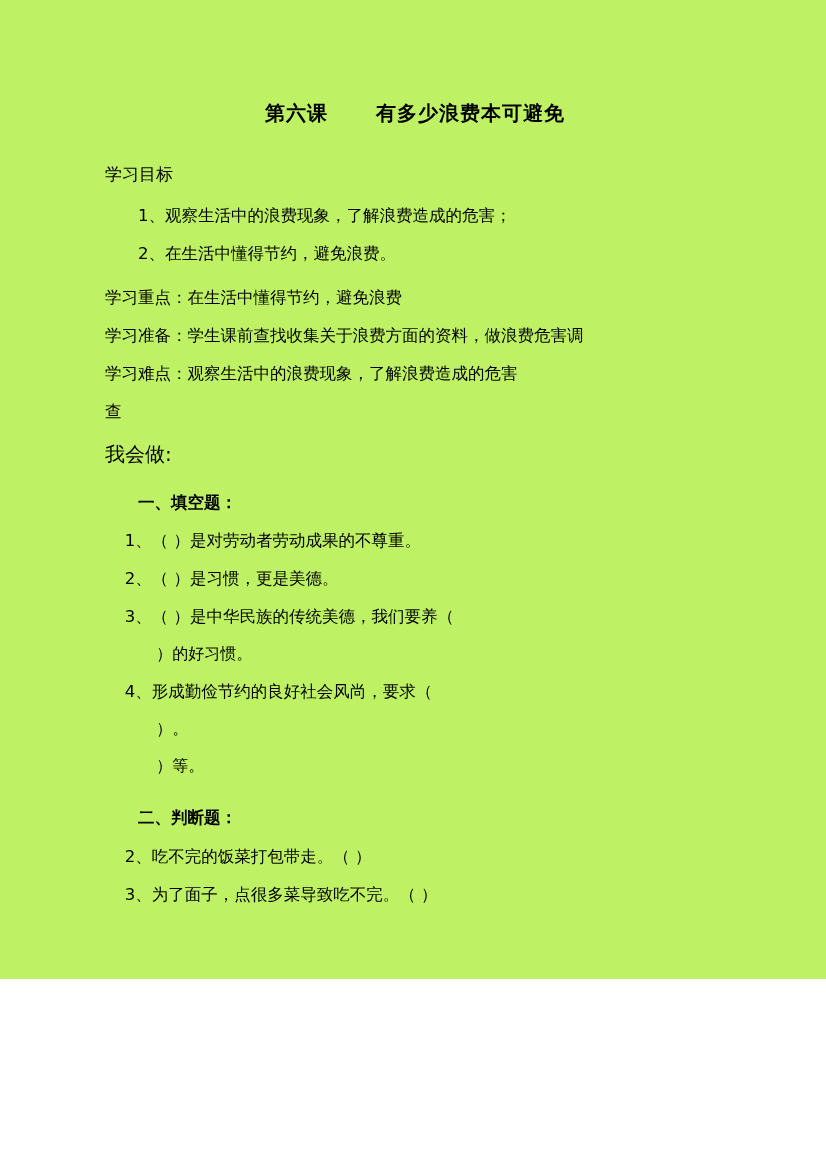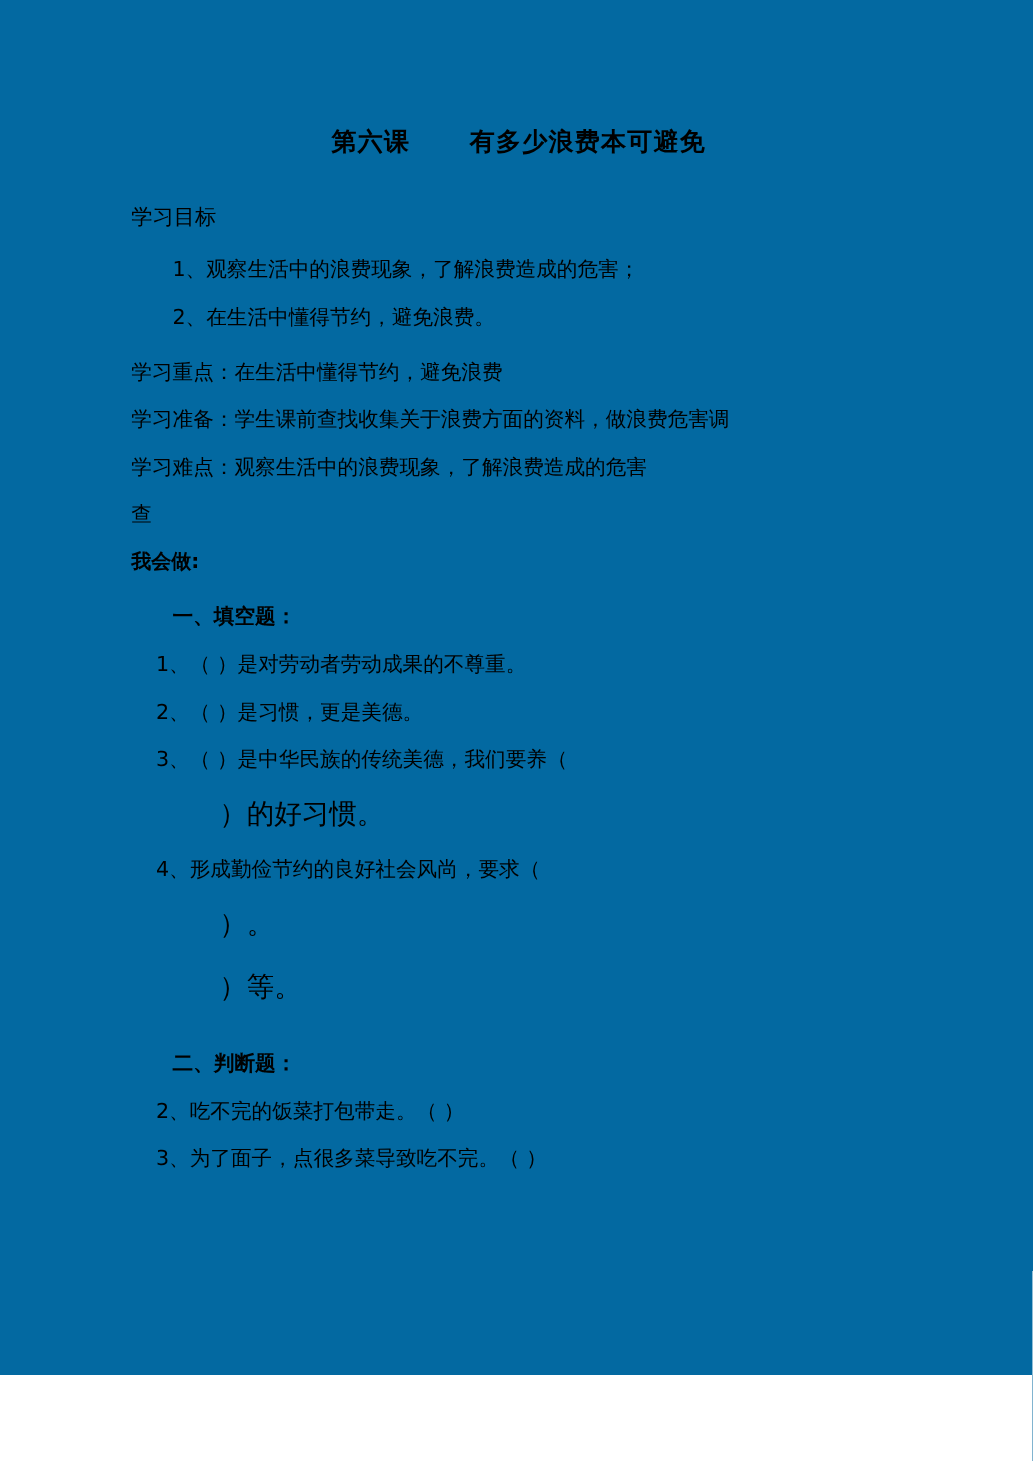--- a/index.html
+++ b/index.html
@@ -7,22 +7,22 @@
     padding: 0;
     background: #ffffff;
   }
   body {
     font-family: "DejaVu Sans", "Liberation Sans", sans-serif;
     color: #000000;
   }
   .page {
     position: relative;
     width: 826px;
-    height: 1100px;
-    background: #0369a1;
+    height: 979px;
+    background: #bef264;
     box-sizing: border-box;
     overflow: hidden;
   }
   .content {
     position: absolute;
     left: 105px;
     top: 100px;
     width: 620px;
   }
   .doc-title {
@@ -48,41 +48,41 @@
   .label-line {
     font-size: 16.5px;
     line-height: 2.3;
     margin: 0;
     text-indent: 0;
   }
   .label-line .lbl {
     font-weight: normal;
   }
   .bold-line {
-    font-size: 16px;
-    font-weight: bold;
+    font-size: 20px;
+    font-weight: normal;
     line-height: 2.3;
     margin: 0;
     text-indent: 0;
   }
   .section-head {
     font-size: 16.5px;
     font-weight: bold;
     line-height: 2.4;
     margin: 0;
     text-indent: 2em;
   }
   .q {
     font-size: 16.5px;
     line-height: 2.3;
     margin: 0;
     text-indent: 1.2em;
   }
   .q-cont {
-    font-size: 22px;
+    font-size: 16px;
     line-height: 2.3;
     margin: 0;
     text-indent: 3.2em;
   }
   .spacer-sm { height: 6px; }
   .spacer-md { height: 14px; }
 </style>
 </head>
 <body>
 

